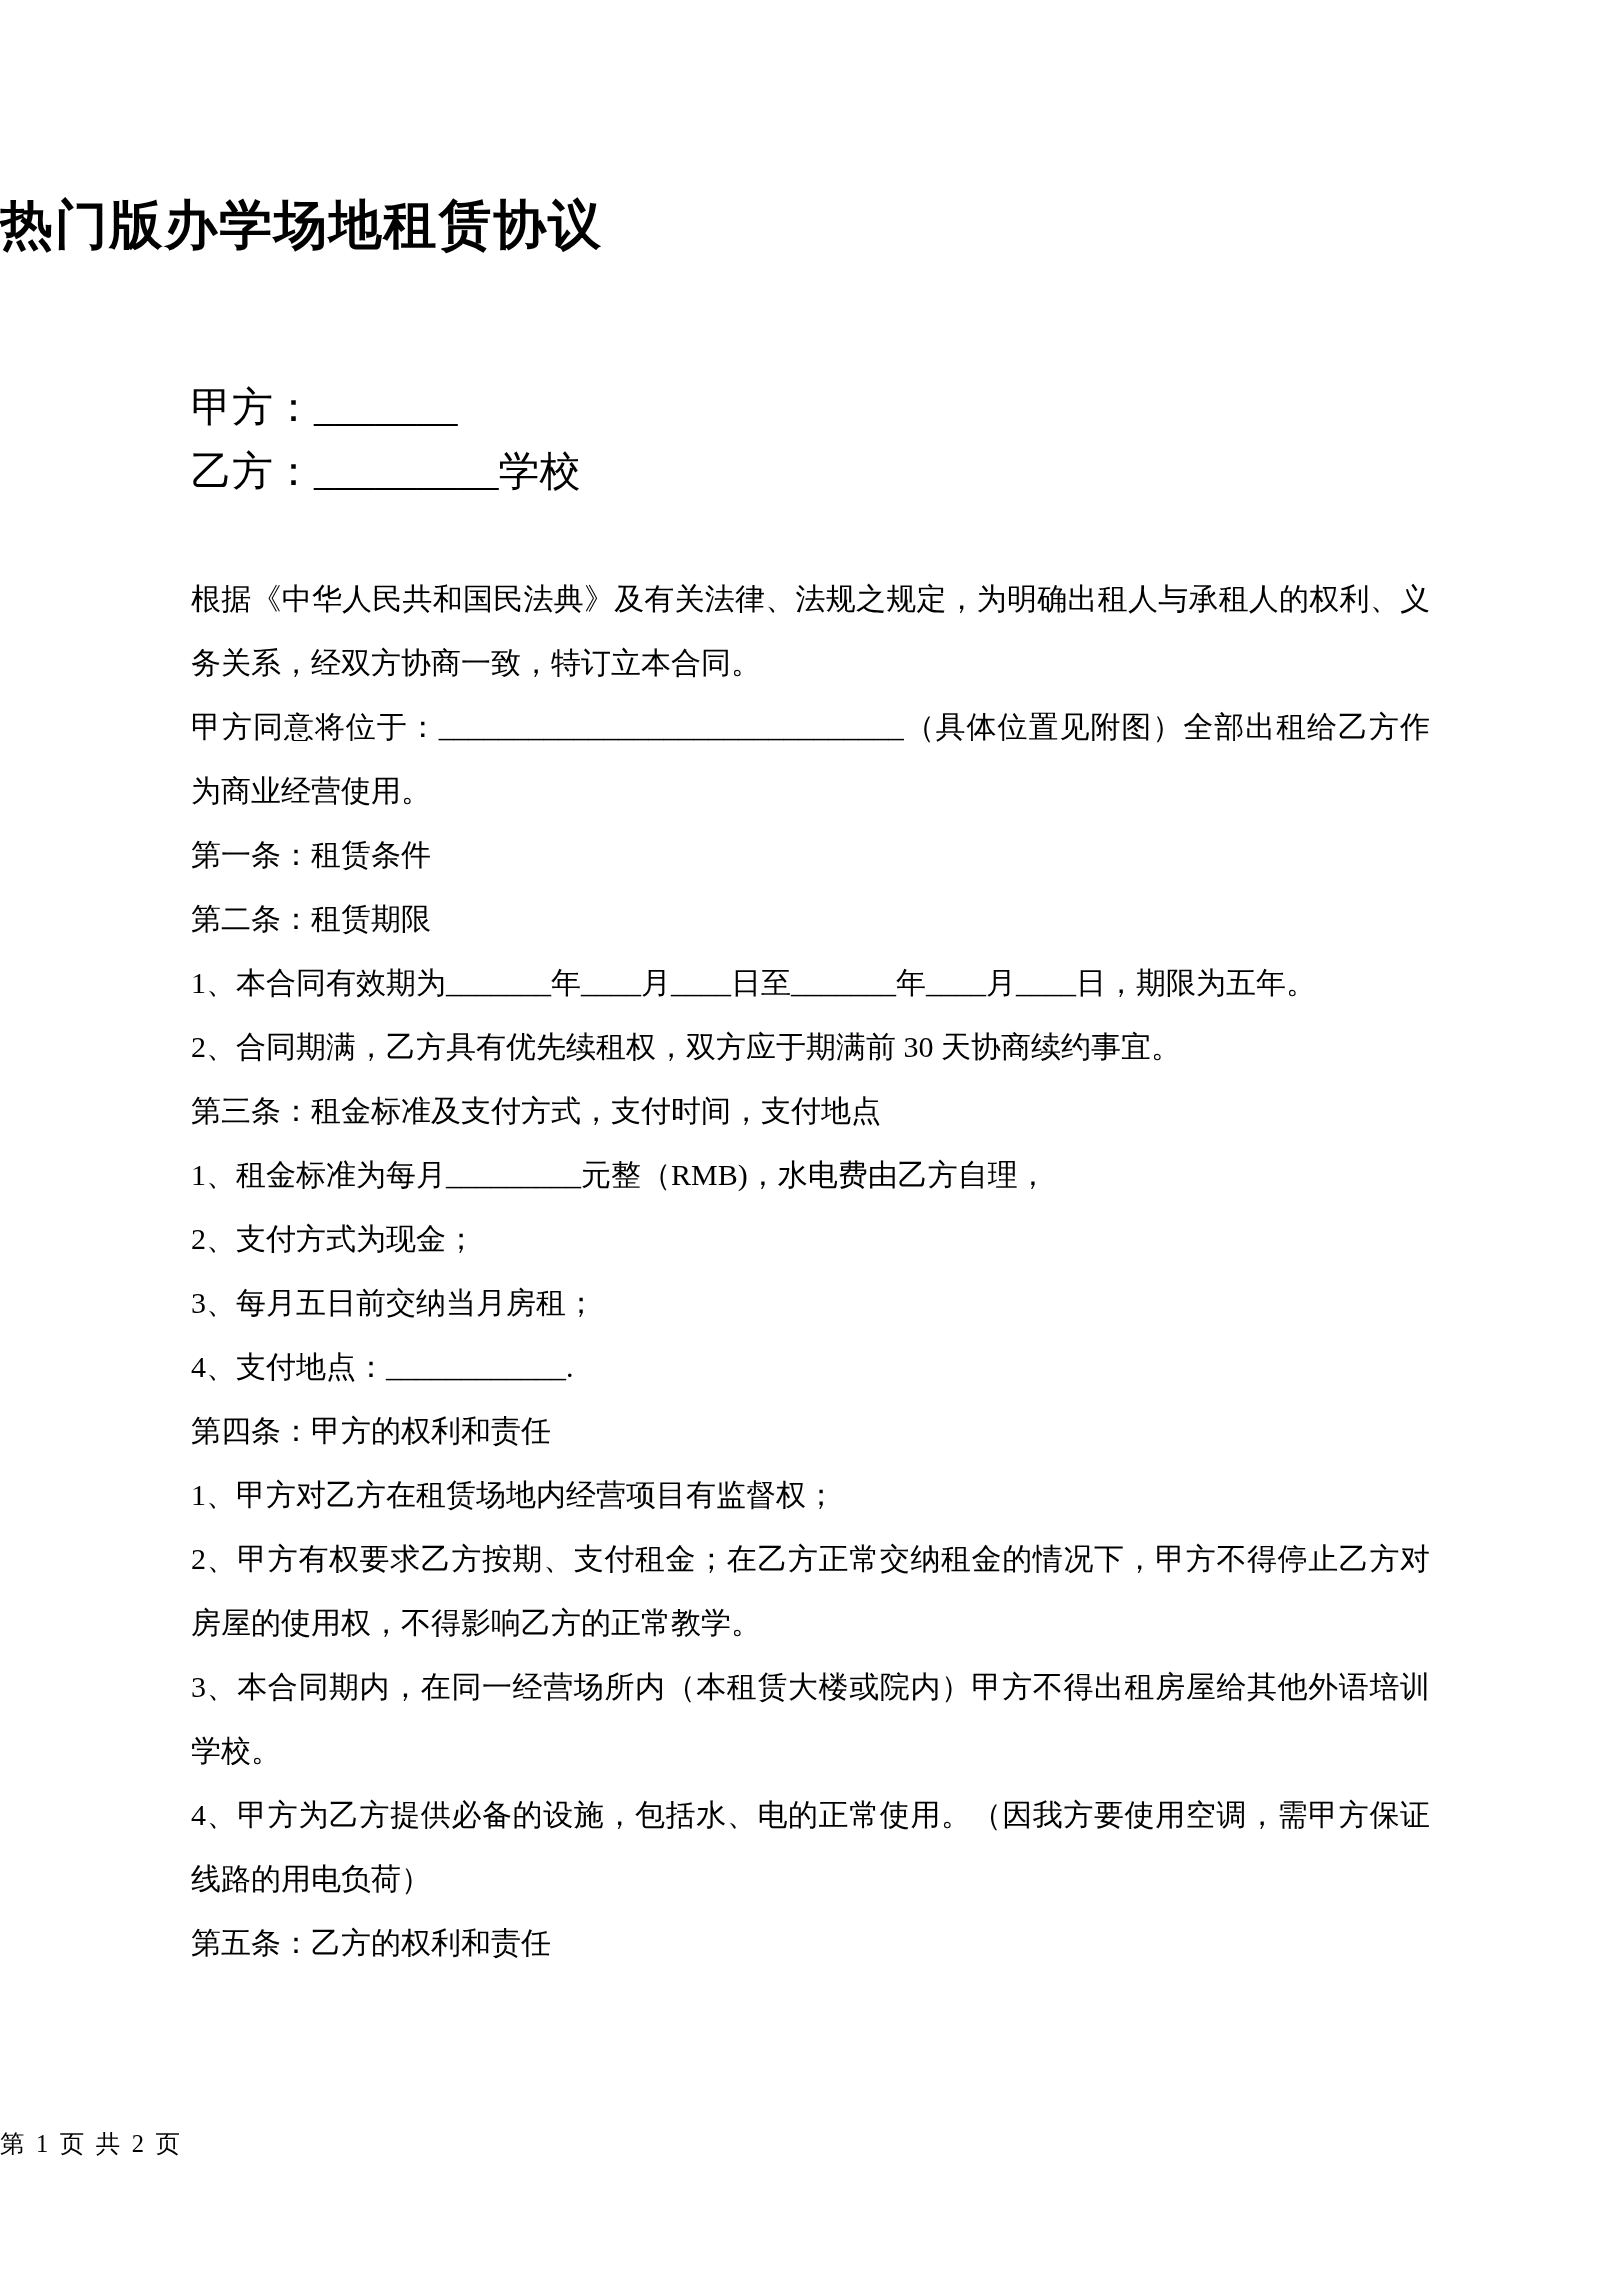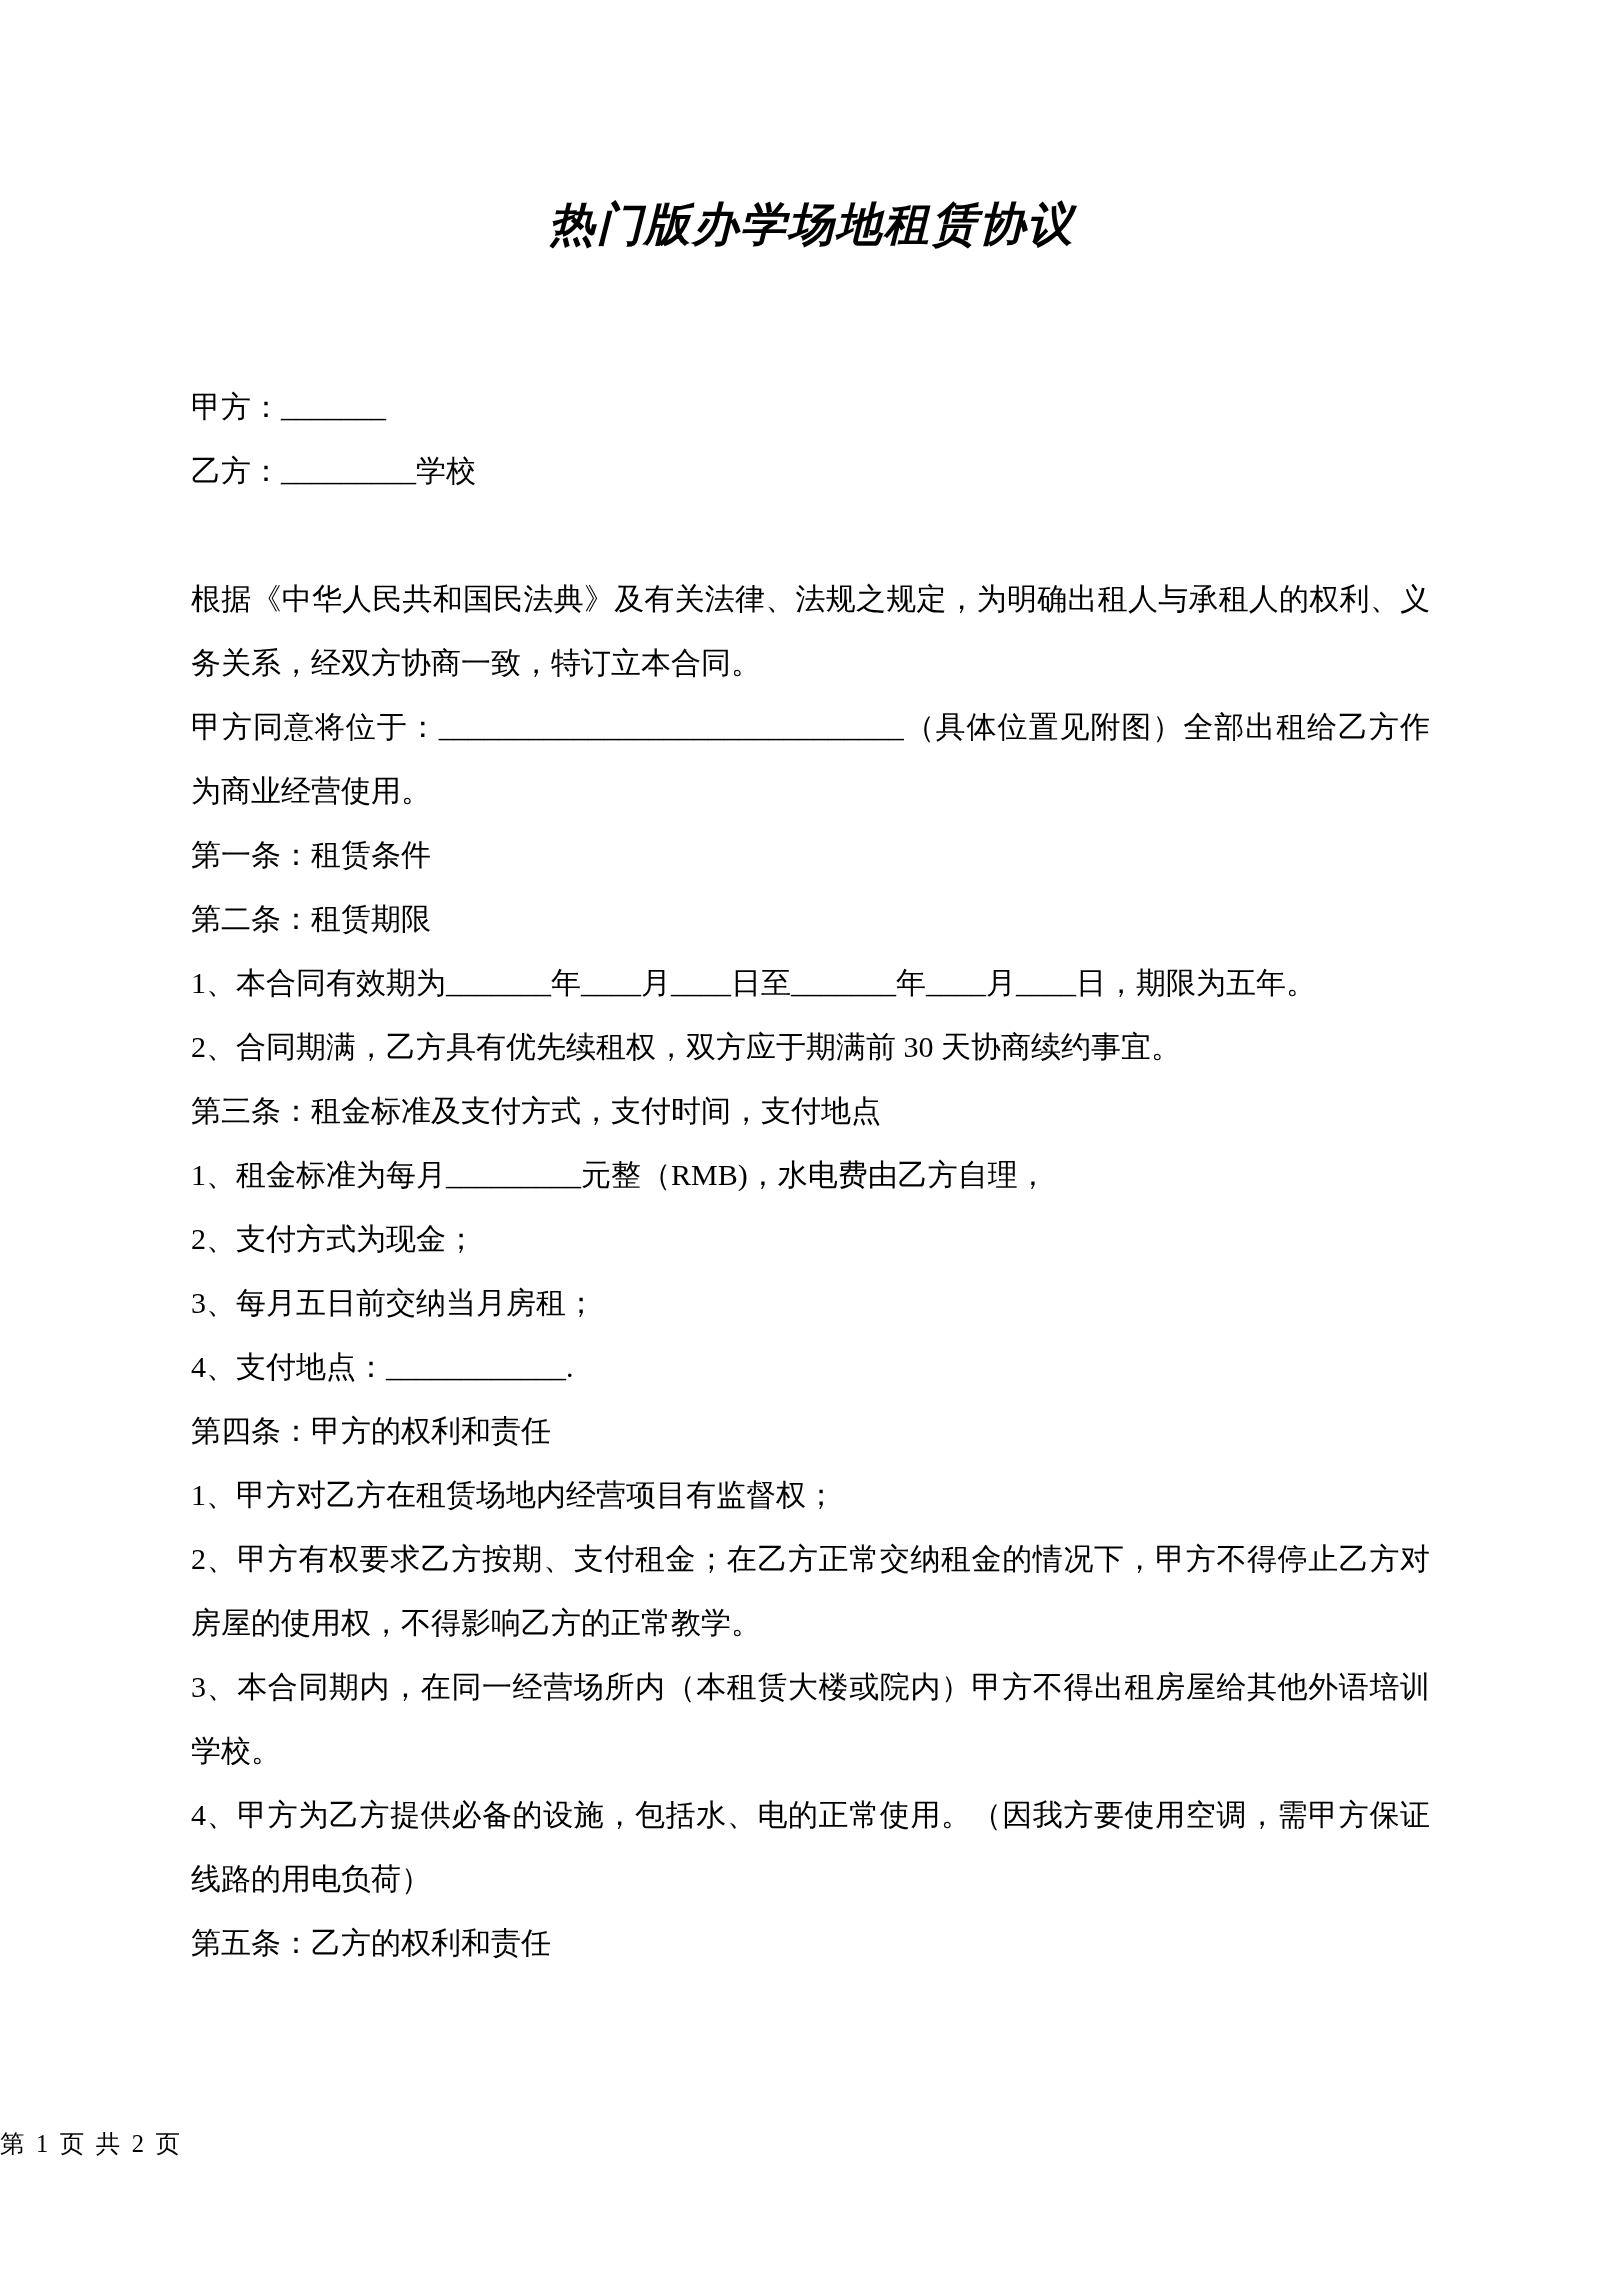--- a/index.html
+++ b/index.html
@@ -16,33 +16,31 @@
     font-family: "Liberation Serif", "DejaVu Serif", serif;
     overflow: hidden;
     box-sizing: border-box;
     padding-top: 182px;
   }
   .content {
     margin: 0 193px 0 191px;
   }
   .doc-title {
     margin: 0;
-    font-size: 46px;
+    font-size: 53px;
     font-weight: bold;
     line-height: 86px;
-    text-align: center;
     letter-spacing: 1.8px;
-    font-style: italic;
   }
   .parties {
     margin-top: 107px;
   }
   .party-line {
     margin: 0;
-    font-size: 30px;
+    font-size: 41px;
     line-height: 64px;
     text-align: left;
     white-space: pre-wrap;
   }
   .body-text {
     margin-top: 64px;
   }
   .para {
     margin: 0;
     font-size: 30px;

